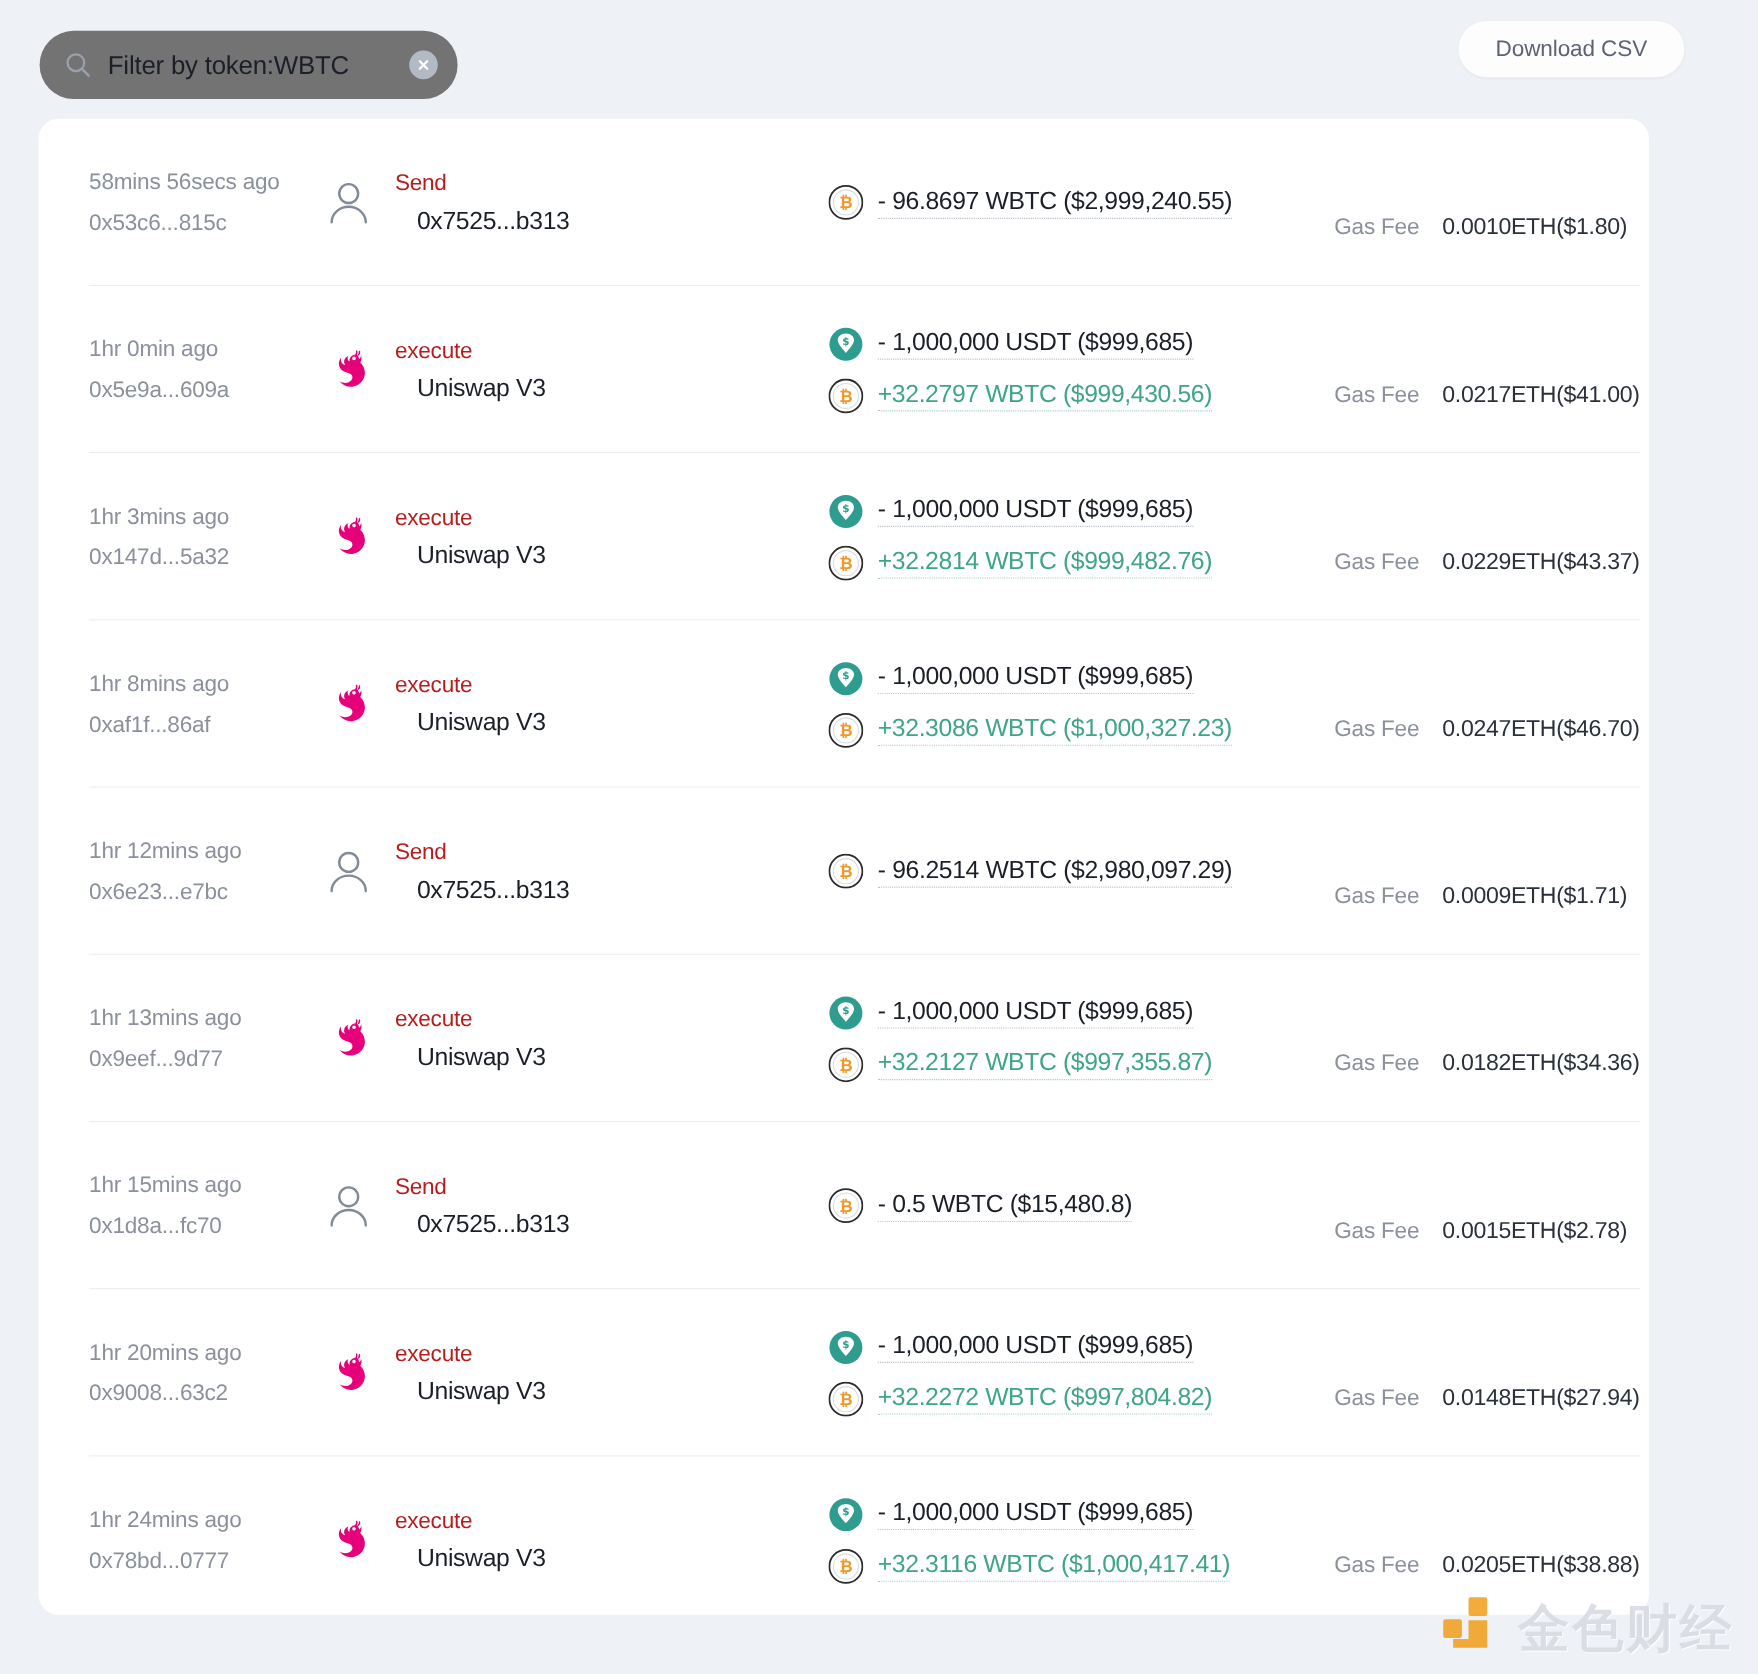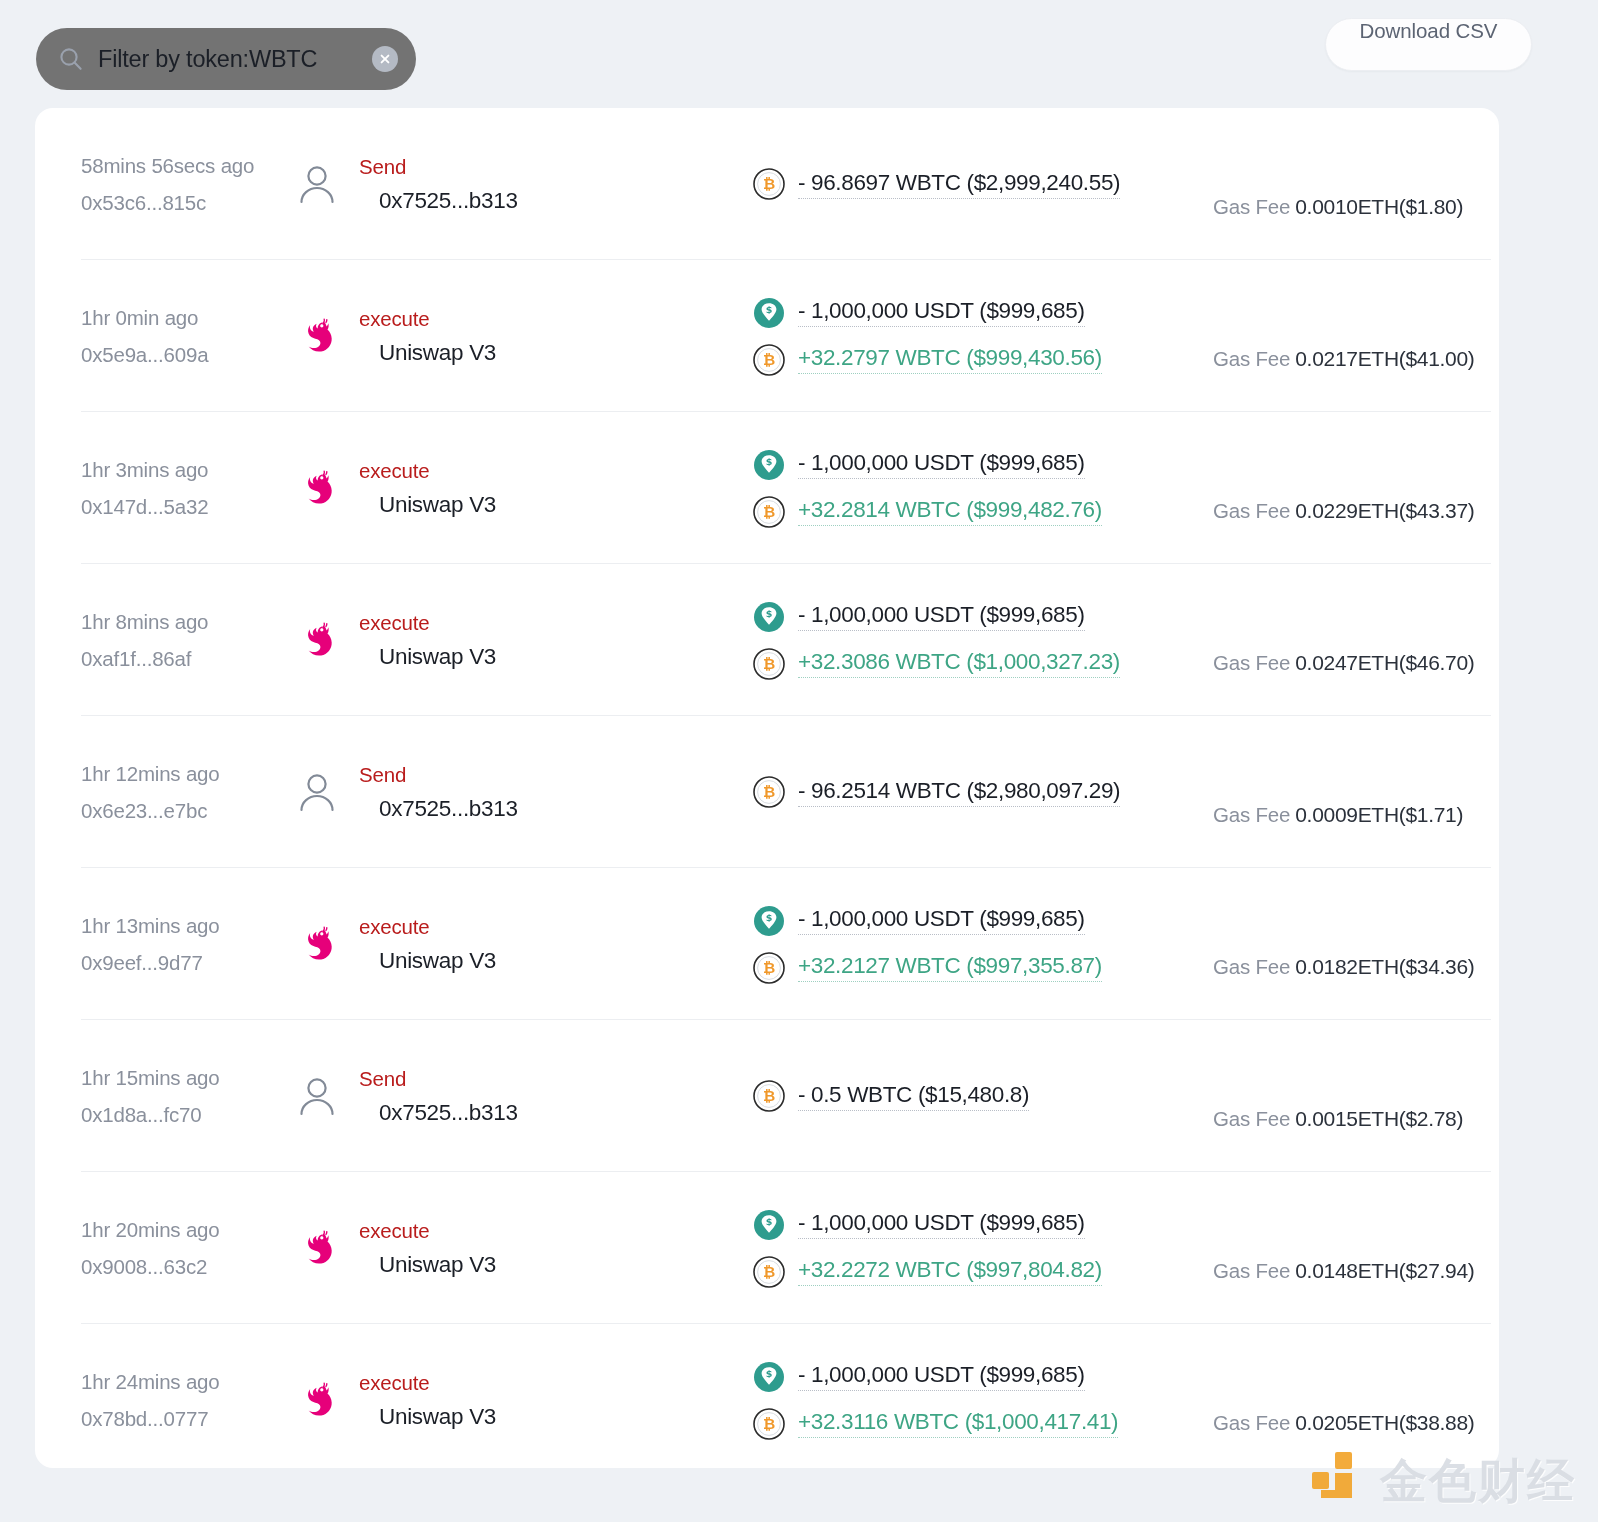--- a/index.html
+++ b/index.html
@@ -54,21 +54,21 @@
   }
   .clear-btn svg { display:block; }
 
   .download-btn {
     position: absolute;
     right: 66px; top: 18px;
     width: 207px; height: 53px;
     background: #fdfdfe;
     border: 1px solid #eceef2;
     border-radius: 27px;
-    display: flex; align-items: flex-start; justify-content: center;
+    display: flex; align-items: center; justify-content: center;
     font-size: 20.5px;
     color: #5c6473;
     letter-spacing: -0.1px;
     cursor: pointer;
     box-shadow: 0 1px 2px rgba(30,40,60,0.04);
   }
 
   
   .card {
     position: absolute;
@@ -133,21 +133,21 @@
     border-bottom: 1.5px dotted #b9bec7;
     padding-bottom: 2px;
     cursor: pointer;
   }
   .amount-text.neg { color: #1b1f27; }
   .amount-text.pos { color: #3ea585; border-bottom-color: #9fd0c1; }
 
   
   .col-gas {
     flex: 1 1 auto;
-    display: flex; align-items: center; gap: 5px;
+    display: flex; align-items: center; gap: 21px;
     padding-left: 12px;
     margin-top: 46px;
   }
   .gas-label { font-size: 20.5px; color: #8a909c; letter-spacing: -0.2px; }
   .gas-value { font-size: 21px; color: #2b313b; letter-spacing: -0.3px; white-space: nowrap; }
 
   
   .watermark {
     position: absolute;
     right: 22px; bottom: 18px;

